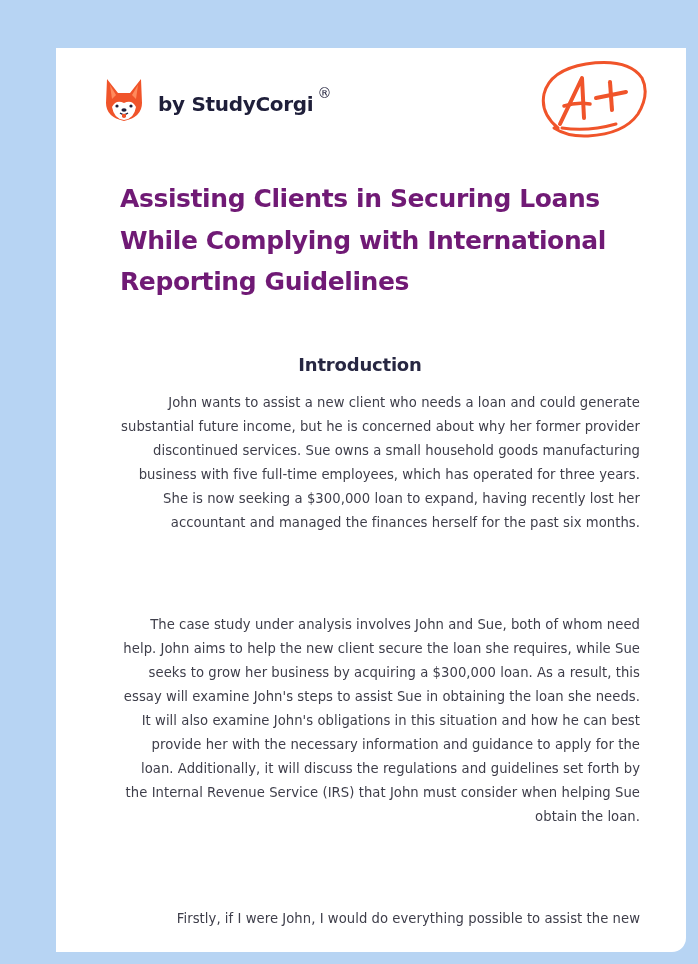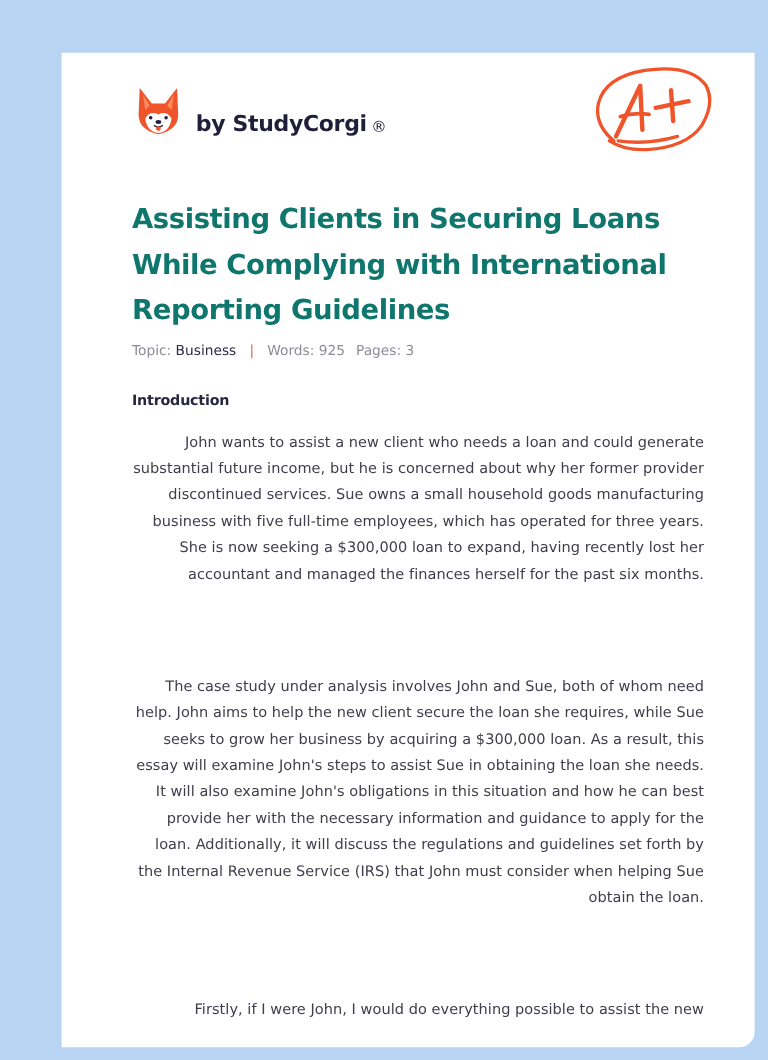--- a/index.html
+++ b/index.html
@@ -9,48 +9,48 @@
     position: relative;
     font-family: "Liberation Sans", sans-serif;
   }
   .card {
     position: absolute; left: 56px; top: 48px;
     width: 630px; height: 904px;
     background: #ffffff;
     border-bottom-right-radius: 14px;
     overflow: hidden;
   }
-  .brand { position: absolute; left: 68px; top: 28px; height: 48px; display: flex; align-items: flex-end; }
+  .brand { position: absolute; left: 48px; top: 28px; height: 48px; display: flex; align-items: center; }
   .brand .logo { width: 40px; height: 46px; margin-right: 14px; }
   .brand .name {
     font-family: "DejaVu Sans", sans-serif; font-weight: bold; font-size: 20px;
     color: #1f1f3a; letter-spacing: -0.3px; margin-top: 8px;
   }
   .brand .reg {
     font-family: "DejaVu Sans", sans-serif; font-size: 14px; color: #1f1f3a;
     margin-left: 4px; margin-top: -14px;
   }
   .grade { position: absolute; left: 482px; top: 10px; width: 112px; height: 82px; }
   h1 {
     position: absolute; left: 64px; top: 130px; width: 540px; margin: 0;
     font-family: "DejaVu Sans", sans-serif; font-weight: bold;
-    font-size: 25px; line-height: 41.5px; color: #0f766e; letter-spacing: -0.4px;
+    font-size: 25px; line-height: 41.5px; color: #701a75; letter-spacing: -0.4px;
   }
   .meta {
     position: absolute; left: 64px; top: 263px;
     font-family: "DejaVu Sans", sans-serif; font-size: 12.5px; color: #8c8c98;
     white-space: nowrap;
   }
   .meta .topic-val { color: #2b2b45; }
   .meta .sep { color: #e0643c; margin: 0 8px; }
   .meta .gap { margin-left: 6px; }
   h2 {
     position: absolute; left: 64px; margin: 0; width: 480px;
     font-family: "DejaVu Sans", sans-serif; font-weight: bold;
-    font-size: 13px; line-height: 24px; color: #272742; letter-spacing: -0.2px;
+    font-size: 18px; line-height: 24px; color: #272742; letter-spacing: -0.2px; text-align: center;
   }
   p {
     position: absolute; left: 64px; margin: 0; width: 520px;
     font-family: "DejaVu Sans", sans-serif; font-size: 13.2px;
     line-height: 24px; color: #3e3e4a; letter-spacing: 0.05px; text-align: right;
   }
 </style>
 </head>
 <body>
 
@@ -76,29 +76,20 @@
     <path d="M20 70 Q2 55 6 36 Q12 12 48 6 Q90 0 104 20 Q112 36 100 56 Q86 76 50 78 Q30 79 16 70" stroke="#f0542a" stroke-width="3" fill="none" stroke-linecap="round"></path>
     <path d="M22 66 L44 20 L46 60" stroke="#f0542a" stroke-width="4" fill="none" stroke-linecap="round" stroke-linejoin="round"></path>
     <path d="M26 48 Q38 44 52 46" stroke="#f0542a" stroke-width="3.5" fill="none" stroke-linecap="round"></path>
     <path d="M58 40 L88 34" stroke="#f0542a" stroke-width="4" fill="none" stroke-linecap="round"></path>
     <path d="M72 24 L74 52" stroke="#f0542a" stroke-width="4" fill="none" stroke-linecap="round"></path>
     <path d="M24 70 Q50 74 78 66" stroke="#f0542a" stroke-width="3" fill="none" stroke-linecap="round"></path>
   </svg>
 
   <h1>Assisting Clients in Securing Loans While Complying with International Reporting Guidelines</h1>
 
-  <div class="meta">
-    <span>Topic:</span>
-    <span class="topic-val">Business</span>
-    <span class="sep">|</span>
-    <span>Words:</span>
-    <span>925</span>
-    <span class="gap">Pages:</span>
-    <span>3</span>
-  </div>
 
   <h2 style="top:305px">Introduction</h2>
   <p style="top:343px">John wants to assist a new client who needs a loan and could generate substantial future income, but he is concerned about why her former provider discontinued services. Sue owns a small household goods manufacturing business with five full-time employees, which has operated for three years. She is now seeking a $300,000 loan to expand, having recently lost her accountant and managed the finances herself for the past six months.</p>
 
   <p style="top:565px">The case study under analysis involves John and Sue, both of whom need help. John aims to help the new client secure the loan she requires, while Sue seeks to grow her business by acquiring a $300,000 loan. As a result, this essay will examine John's steps to assist Sue in obtaining the loan she needs. It will also examine John's obligations in this situation and how he can best provide her with the necessary information and guidance to apply for the loan. Additionally, it will discuss the regulations and guidelines set forth by the Internal Revenue Service (IRS) that John must consider when helping Sue obtain the loan.</p>
 
   <p style="top:859px">Firstly, if I were John, I would do everything possible to assist the new</p>
 </div>
 
 </body></html>

